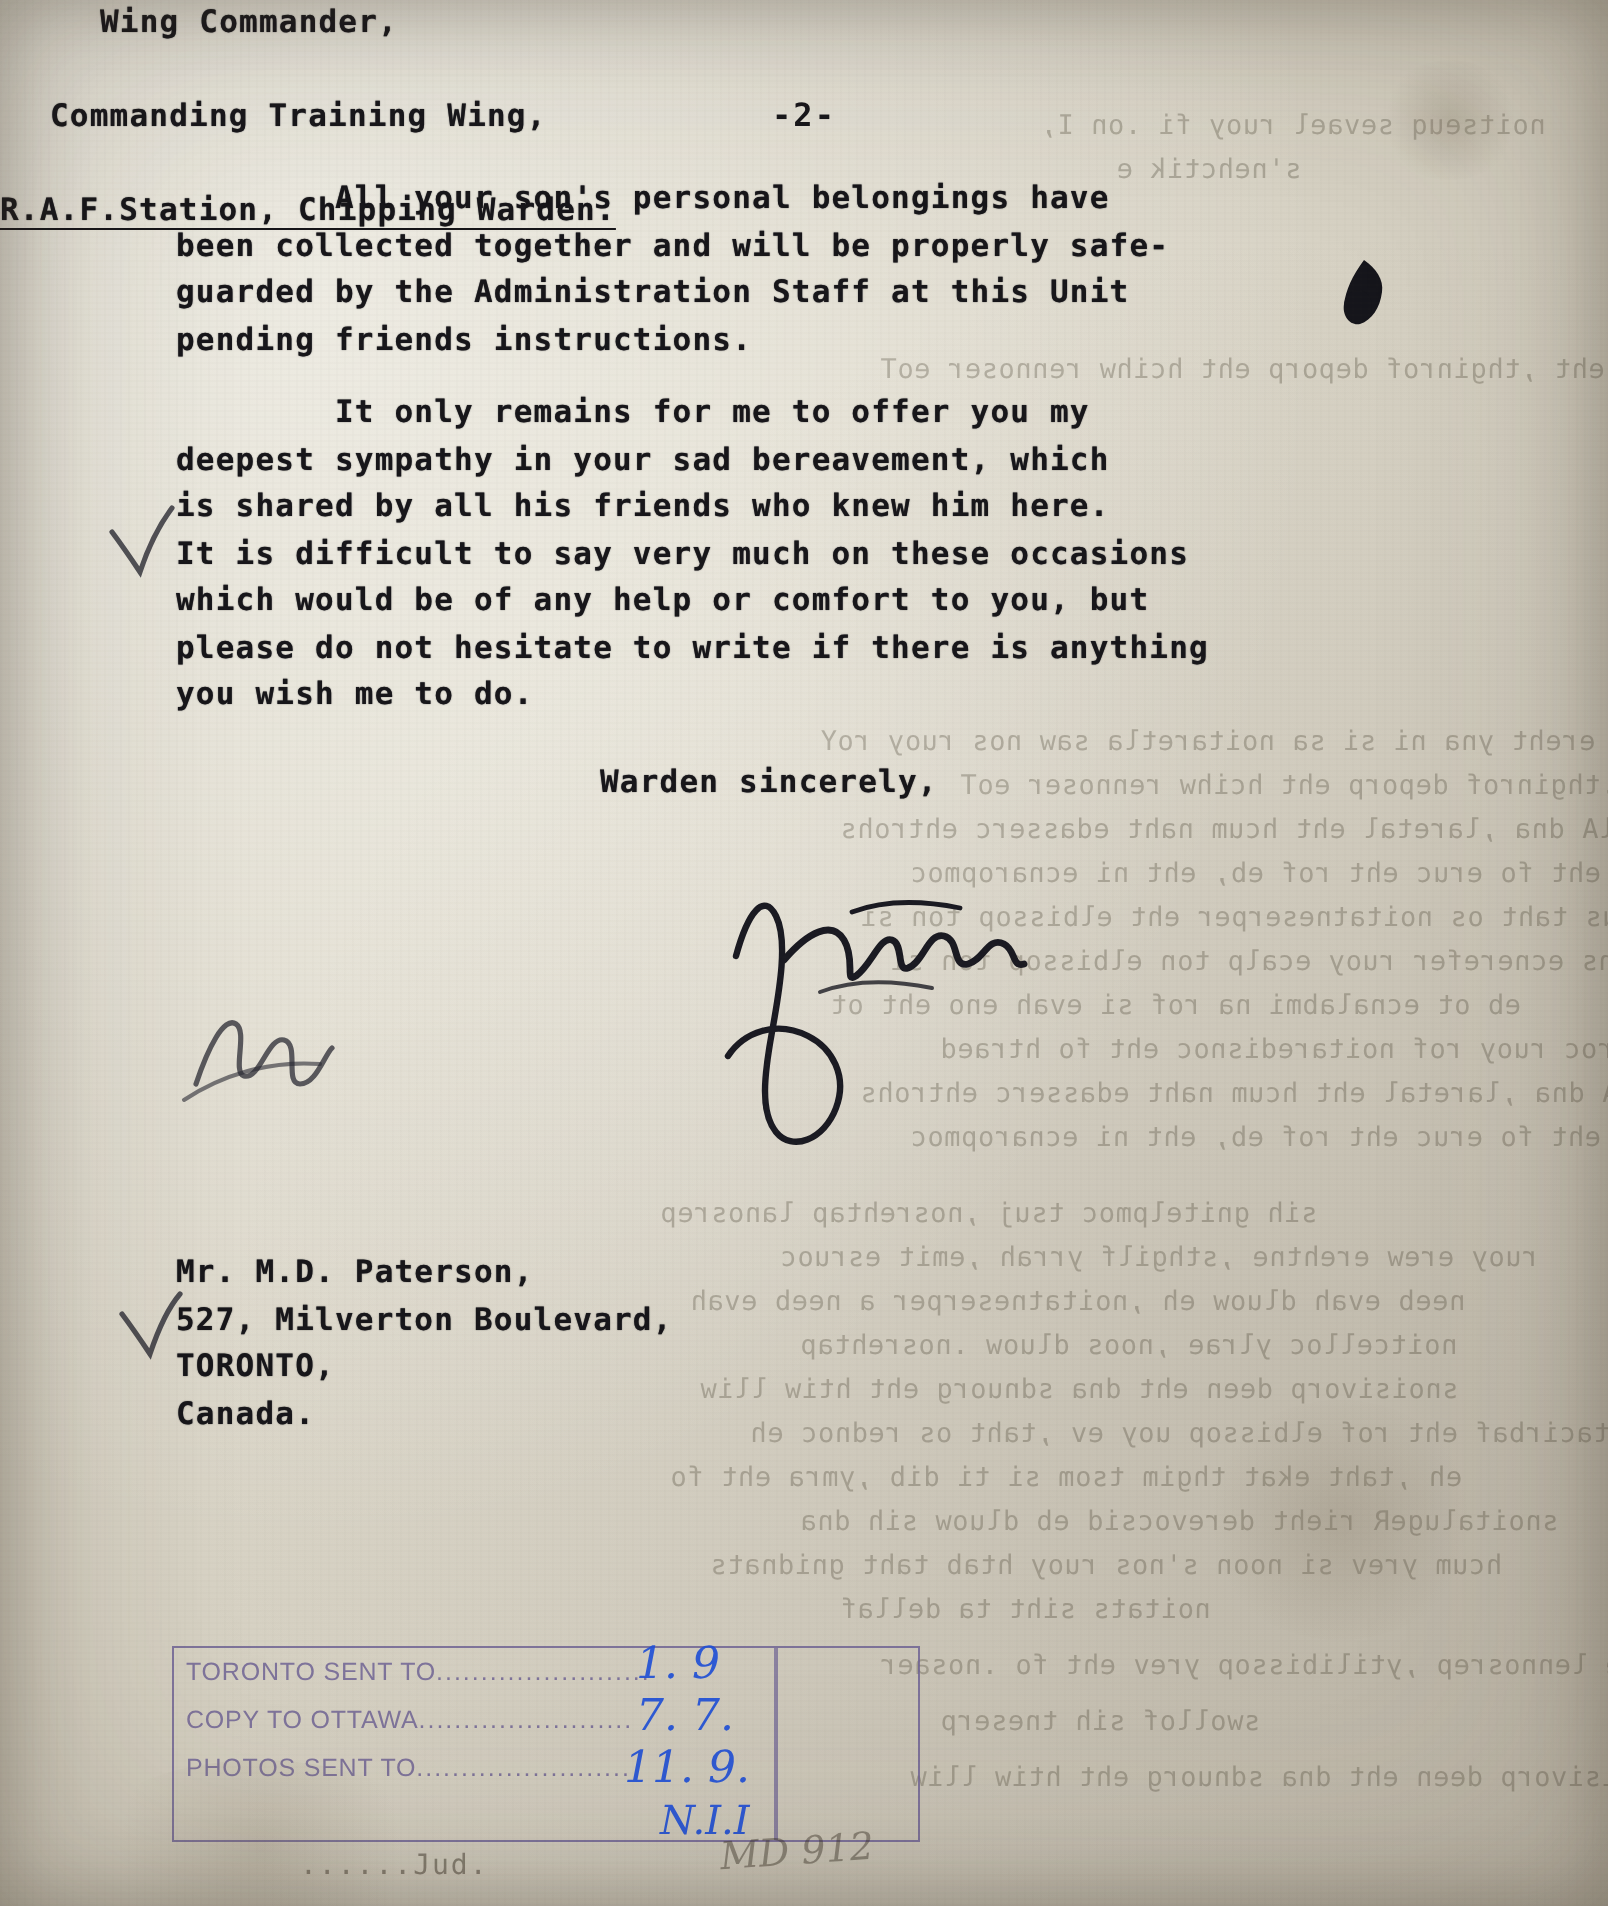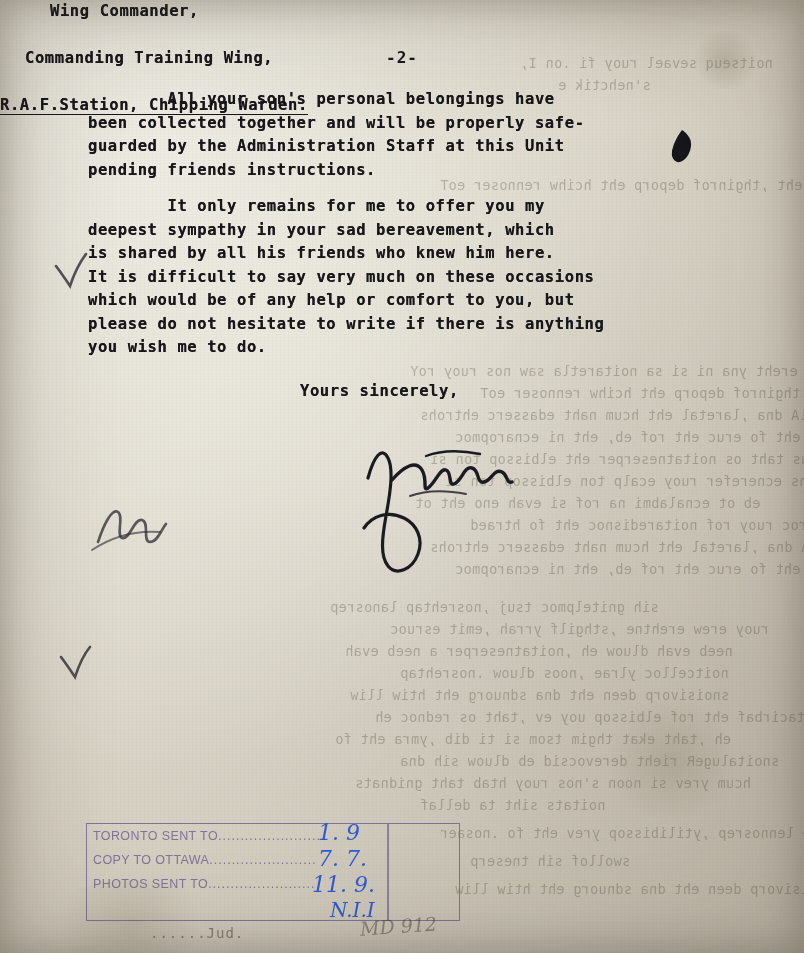--- a/index.html
+++ b/index.html
@@ -250,28 +250,32 @@
 pending friends instructions.</div>
 
   <div class="typed bold" id="para2">        It only remains for me to offer you my
 deepest sympathy in your sad bereavement, which
 is shared by all his friends who knew him here.
 It is difficult to say very much on these occasions
 which would be of any help or comfort to you, but
 please do not hesitate to write if there is anything
 you wish me to do.</div>
 
-  <div class="typed bold" id="valediction">Yours sincerely,</div>
+  <div class="typed bold" id="valediction">Warden sincerely,</div>
 
   <div id="signature-block">
     <div class="typed bold" style="position:relative; left:50px;">Wing Commander,</div>
     <div class="typed bold" style="position:relative; top:23.5px; left:25px;">Commanding Training Wing,</div>
     <div class="typed bold" id="sig-line3" style="position:relative; top:47px; left:0px;">R.A.F.Station, Chipping Warden.</div>
   </div>
 
+  <div class="typed bold" id="address-block">Mr. M.D. Paterson,
+527, Milverton Boulevard,
+TORONTO,
+Canada.</div>
 
   <svg id="signature-ink" viewBox="0 0 220 160">
     <path d="M38 58 C 44 36, 52 26, 58 38 C 64 50, 60 74, 56 96 C 52 118, 50 136, 58 146 C 66 156, 82 150, 88 134 C 94 118, 86 104, 74 98 C 58 90, 42 96, 34 108" fill="none" stroke="#1a1a22" stroke-width="3.2" stroke-linecap="round"></path>
     <path d="M62 60 C 74 46, 86 40, 92 50 C 98 60, 92 72, 98 68 C 106 62, 110 48, 116 50 C 122 52, 118 66, 124 64 C 132 61, 134 46, 142 48 C 150 50, 146 64, 154 62 C 162 60, 164 48, 172 52 C 178 55, 176 64, 182 62" fill="none" stroke="#1a1a22" stroke-width="3.4" stroke-linecap="round"></path>
     <path d="M96 36 C 112 30, 130 30, 150 34" fill="none" stroke="#1a1a22" stroke-width="2.4" stroke-linecap="round"></path>
     <path d="M80 76 C 96 70, 116 70, 136 74" fill="none" stroke="#1a1a22" stroke-width="2" stroke-linecap="round" opacity="0.8"></path>
   </svg>
 
   <svg id="initials-ink" viewBox="0 0 90 80">
     <path d="M12 62 C 18 44, 26 28, 32 32 C 38 36, 30 56, 36 58 C 44 60, 48 38, 56 40 C 64 42, 56 62, 64 62 C 72 62, 76 48, 80 44" fill="none" stroke="#2a2a33" stroke-width="2.6" stroke-linecap="round" opacity="0.75"></path>

